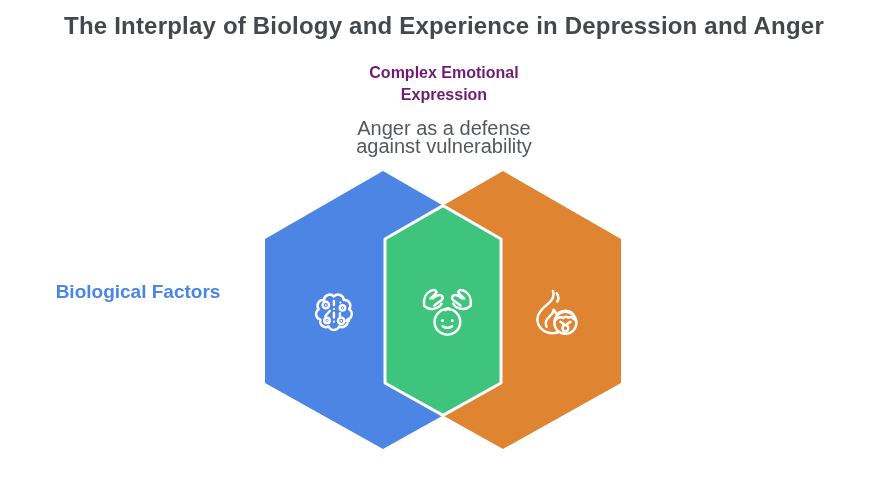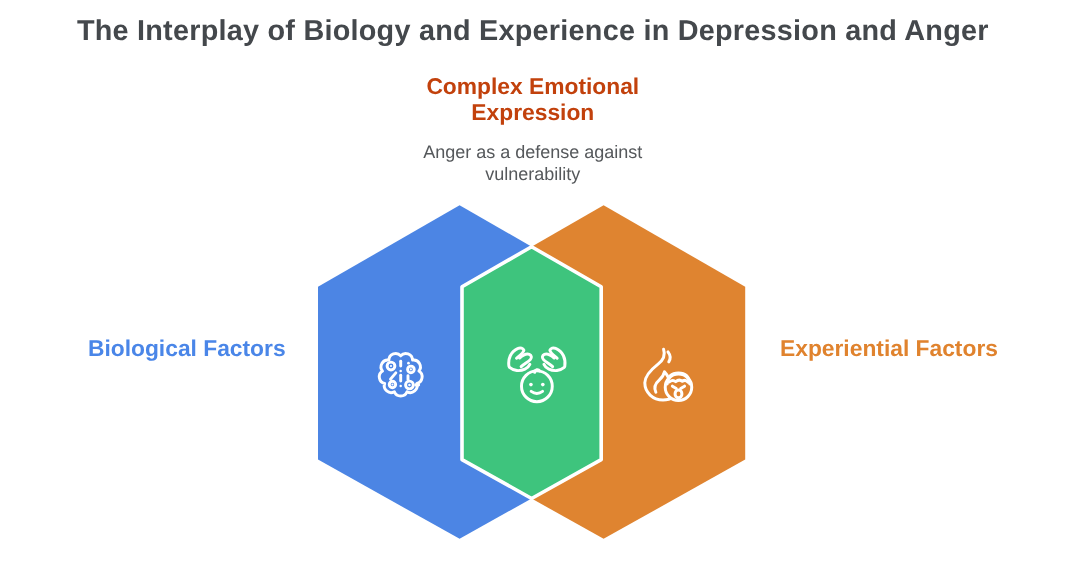--- a/index.html
+++ b/index.html
@@ -12,25 +12,25 @@
   }
   .title{
     position:absolute;top:12px;left:0;width:888px;
     text-align:center;
     font-size:24px;font-weight:bold;color:#44484C;
     letter-spacing:0.2px;
   }
   .diagram-svg{position:absolute;left:0;top:0;}
   .label{position:absolute;}
   .label .heading{font-weight:bold;}
-  .label .subtitle{color:#55585B;font-size:15px;line-height:18px;margin-top:9px;}
+  .label .subtitle{color:#55585B;font-size:20px;line-height:18px;margin-top:9px;}
   .center-label{left:334px;top:62px;width:220px;text-align:center;}
-  .center-label .heading{color:#c2410c;font-size:19px;line-height:22px;}
+  .center-label .heading{color:#701a75;font-size:16px;line-height:22px;}
   .center-label .subtitle{margin-top:13px;}
-  .left-label{left:38px;top:281px;width:200px;text-align:right;}
+  .left-label{left:38px;top:281px;width:200px;text-align:center;}
   .left-label .heading{color:#4A86E8;font-size:19px;line-height:22px;}
   .right-label{left:650px;top:281px;width:210px;text-align:left;}
   .right-label .heading{color:#E0832E;font-size:19px;line-height:22px;}
 </style>
 </head>
 <body>
 
 <div class="canvas">
 
   <div class="title">The Interplay of Biology and Experience in Depression and Anger</div>
@@ -93,16 +93,15 @@
   <div class="label center-label">
     <div class="heading">Complex Emotional Expression</div>
     <div class="subtitle">Anger as a defense against vulnerability</div>
   </div>
 
   <div class="label left-label">
     <div class="heading">Biological Factors</div>
   </div>
 
   <div class="label right-label">
-    <div class="heading">Experiential Factors</div>
   </div>
 
 </div>
 
 </body></html>

